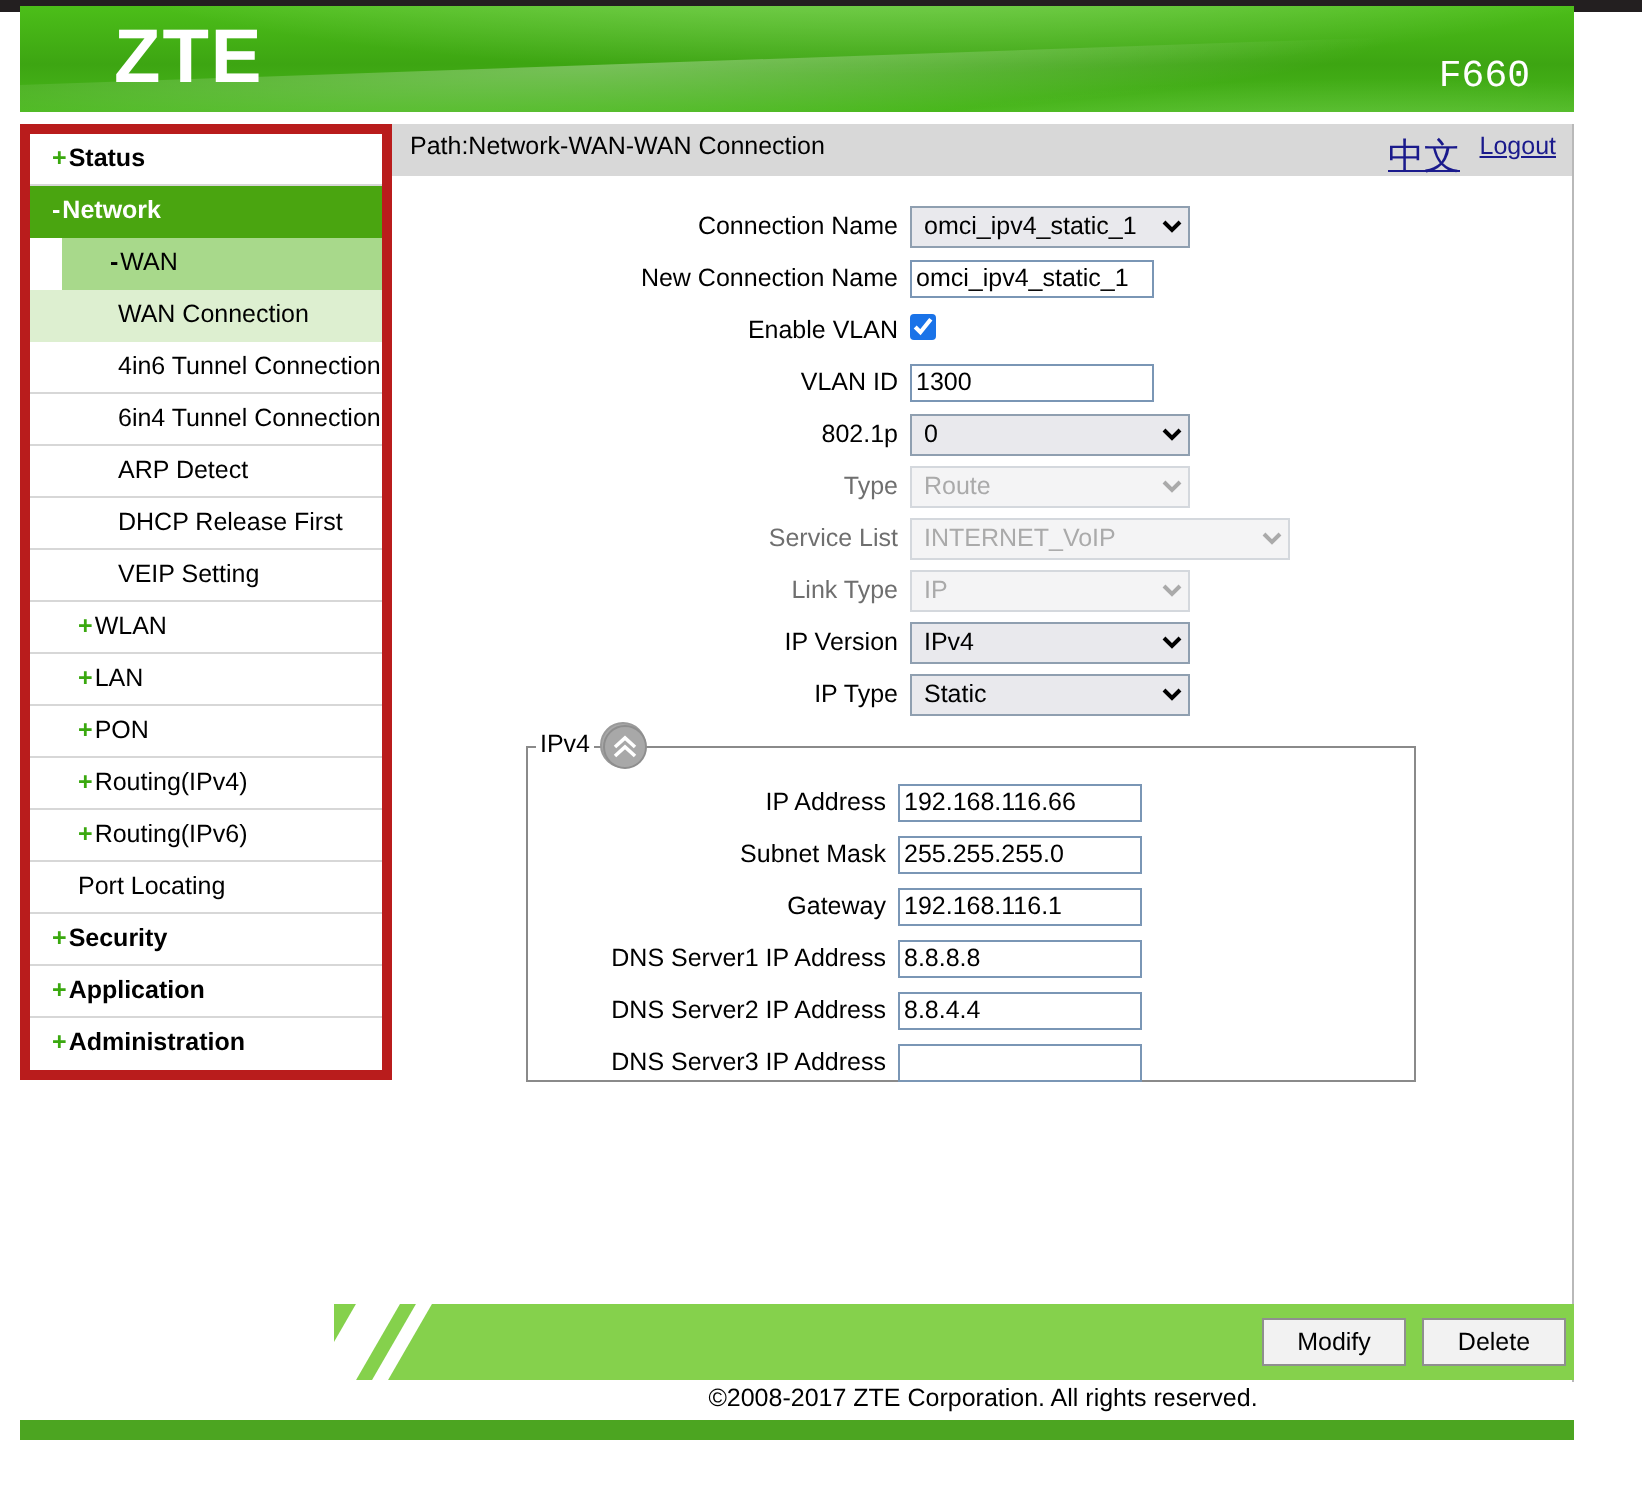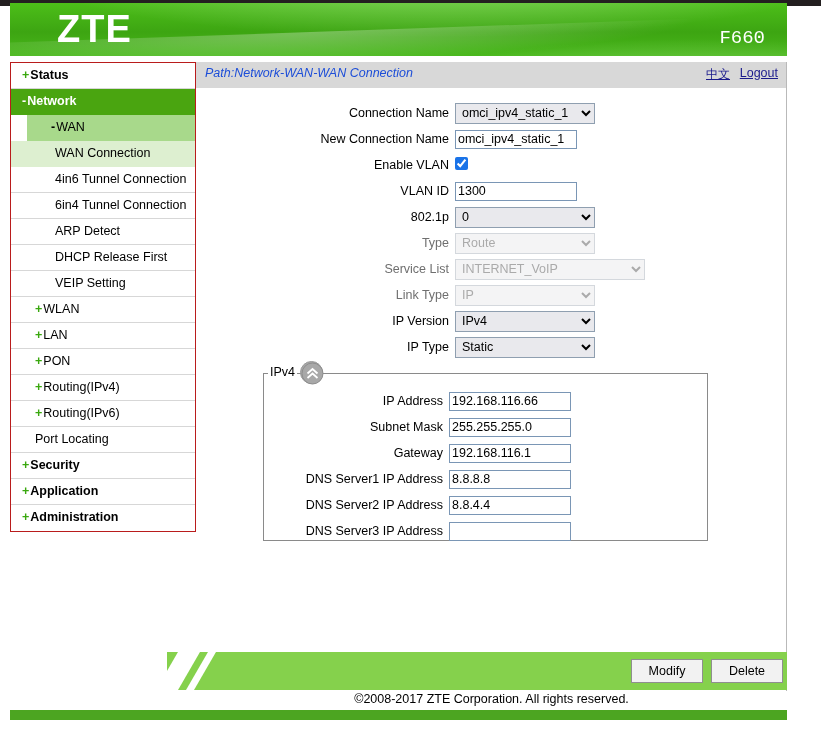--- a/index.html
+++ b/index.html
@@ -43,21 +43,21 @@
   }
   .model {
     position: absolute; right: 22px; top: 24px;
     font-size: 19px; color: #ffffff; z-index: 2;
     font-family: Liberation Mono, monospace;
   }
 
   
   .sidebar {
     position: absolute; left: 10px; top: 62px; width: 186px;
-    border: 1px solid #b91c1c; background: #ffffff;
+    border: 5px solid #b91c1c; background: #ffffff;
   }
   .nav-item {
     position: relative;
     border-bottom: 1px solid #d7d7d7;
     line-height: 25px; height: 26px;
     font-size: 12.5px;
     white-space: nowrap; overflow: hidden;
     cursor: default;
   }
   .nav-item:last-child { border-bottom: none; }
@@ -75,25 +75,25 @@
   .content {
     position: absolute; left: 196px; top: 62px; width: 591px; height: 629px;
     border-right: 1px solid #b9b9b9;
     background: #ffffff;
   }
   .pathbar {
     position: relative; height: 26px; background: #d8d8d8;
     border-bottom: 1px solid #d8d8d8;
   }
   .pathbar .path {
-    position: absolute; left: 9px; top: 4px; font-size: 12.5px; color: #1d4ed8; font-style: italic;
+    position: absolute; left: 9px; top: 4px; font-size: 12.5px; color: #000000;
   }
   .pathbar .lang {
     position: absolute; right: 56px; top: 4px;
-    font-size: 12px; color: #1a1a8c; text-decoration: underline; cursor: pointer;
+    font-size: 18px; color: #1a1a8c; text-decoration: underline; cursor: pointer;
   }
   .pathbar .logout {
     position: absolute; right: 8px; top: 4px;
     font-size: 12.5px; color: #1a1a8c; text-decoration: underline; cursor: pointer;
   }
 
   
   .form { position: relative; padding-top: 12px; }
   .row {
     display: flex; align-items: center;

